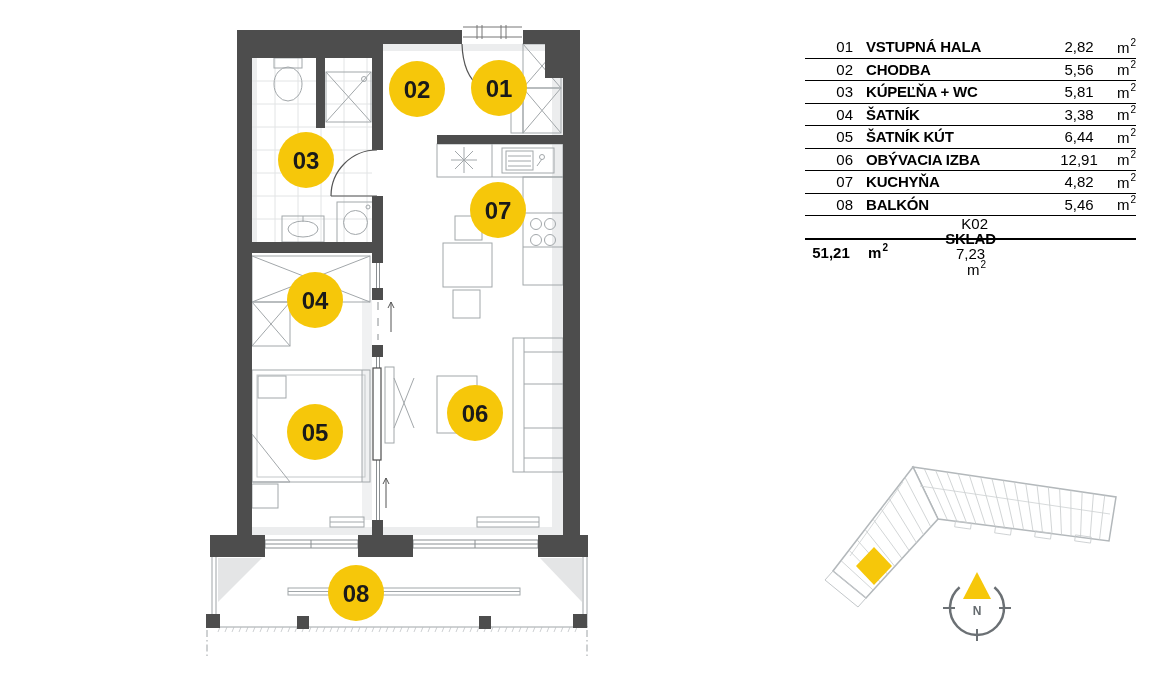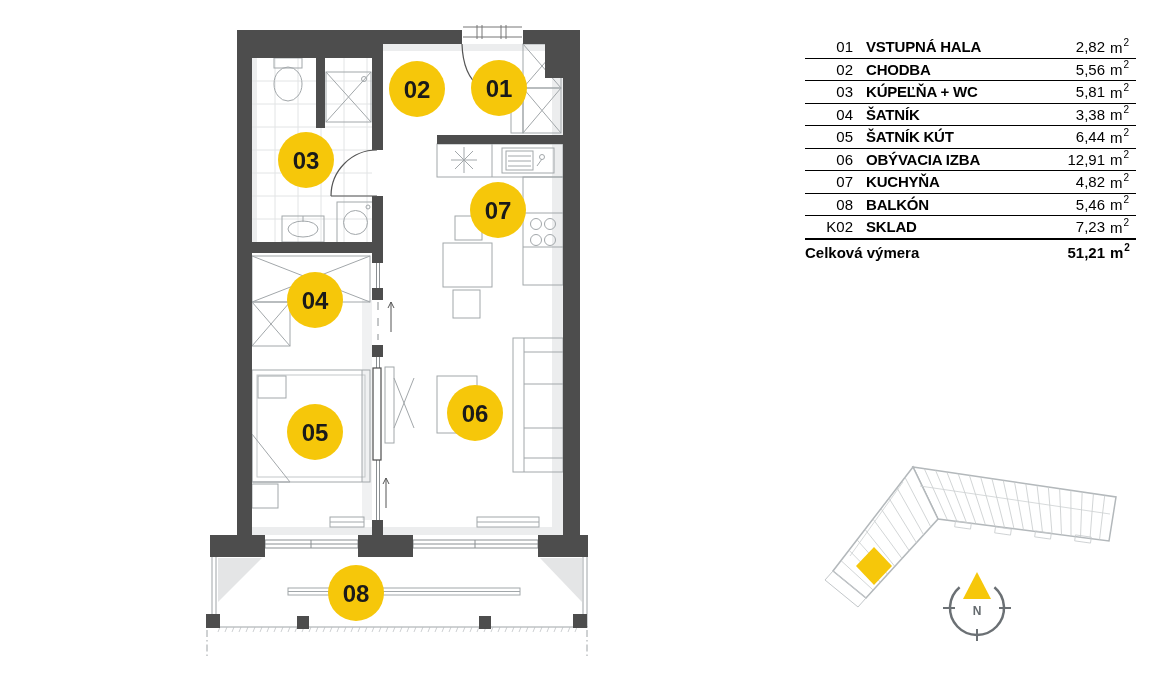--- a/index.html
+++ b/index.html
@@ -2,25 +2,25 @@
 <html><head>
 <meta charset="utf-8">
 <style>
   html,body{margin:0;padding:0;background:#ffffff;}
   body{width:1164px;height:678px;position:relative;overflow:hidden;
        font-family:"Liberation Sans",sans-serif;color:#000;}
   #plan-svg{position:absolute;left:0;top:0;}
   
   .legend{position:absolute;left:805px;top:36px;width:331px;font-size:15px;line-height:1;}
   .legend-row{display:flex;align-items:center;height:21.5px;border-bottom:1px solid #000;}
-  .legend-row.no-line{border-bottom:none;}
+  .legend-row.no-line{border-bottom:none;flex-direction:column;}
   .cell-code{width:48px;text-align:right;padding-right:13px;flex:none;}
   .cell-name{flex:1;text-align:left;letter-spacing:-0.2px;font-weight:bold;}
-  .cell-area{min-width:52px;text-align:right;flex:none;}
-  .cell-unit{width:26px;padding-left:5px;flex:none;text-align:left;}
+  .cell-area{min-width:52px;text-align:center;flex:none;}
+  .cell-unit{width:26px;padding-left:5px;flex:none;text-align:right;}
   .cell-unit sup{font-size:10px;position:relative;top:-1px;margin-left:1px;}
   .legend-total{display:flex;align-items:center;height:25px;border-top:2px solid #000;font-weight:bold;}
   .total-label{flex:1;text-align:left;}
   
   .bubble-text{font-family:"Liberation Sans",sans-serif;font-size:24px;font-weight:700;fill:#1a1a1a;}
   .compass-n{font-family:"Liberation Sans",sans-serif;font-size:12px;font-weight:bold;fill:#646a6e;}
 </style>
 </head>
 <body>
 
@@ -471,17 +471,16 @@
   </div>
 
   <div class="legend-row no-line">
     <span class="cell-code">K02</span>
     <span class="cell-name">SKLAD</span>
     <span class="cell-area">7,23</span>
     <span class="cell-unit"><span class="u-base">m</span><sup class="u-exp">2</sup></span>
   </div>
 </div>
   <div class="legend-total">
-    <span class="total-label">Celková výmera</span>
     <span class="cell-area">51,21</span>
     <span class="cell-unit"><span>m</span><sup>2</sup></span>
   </div>
 </div>
 
 </body></html>

